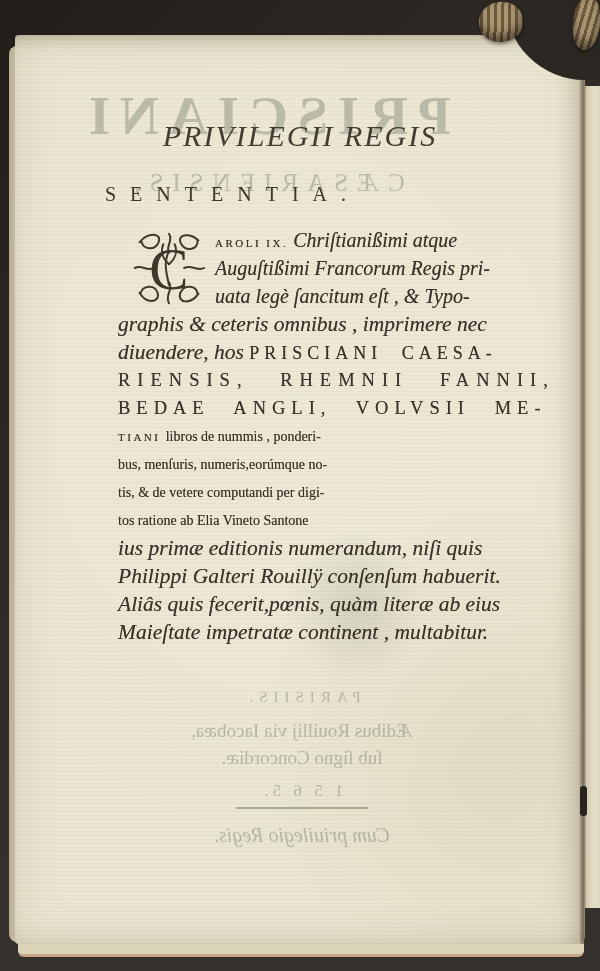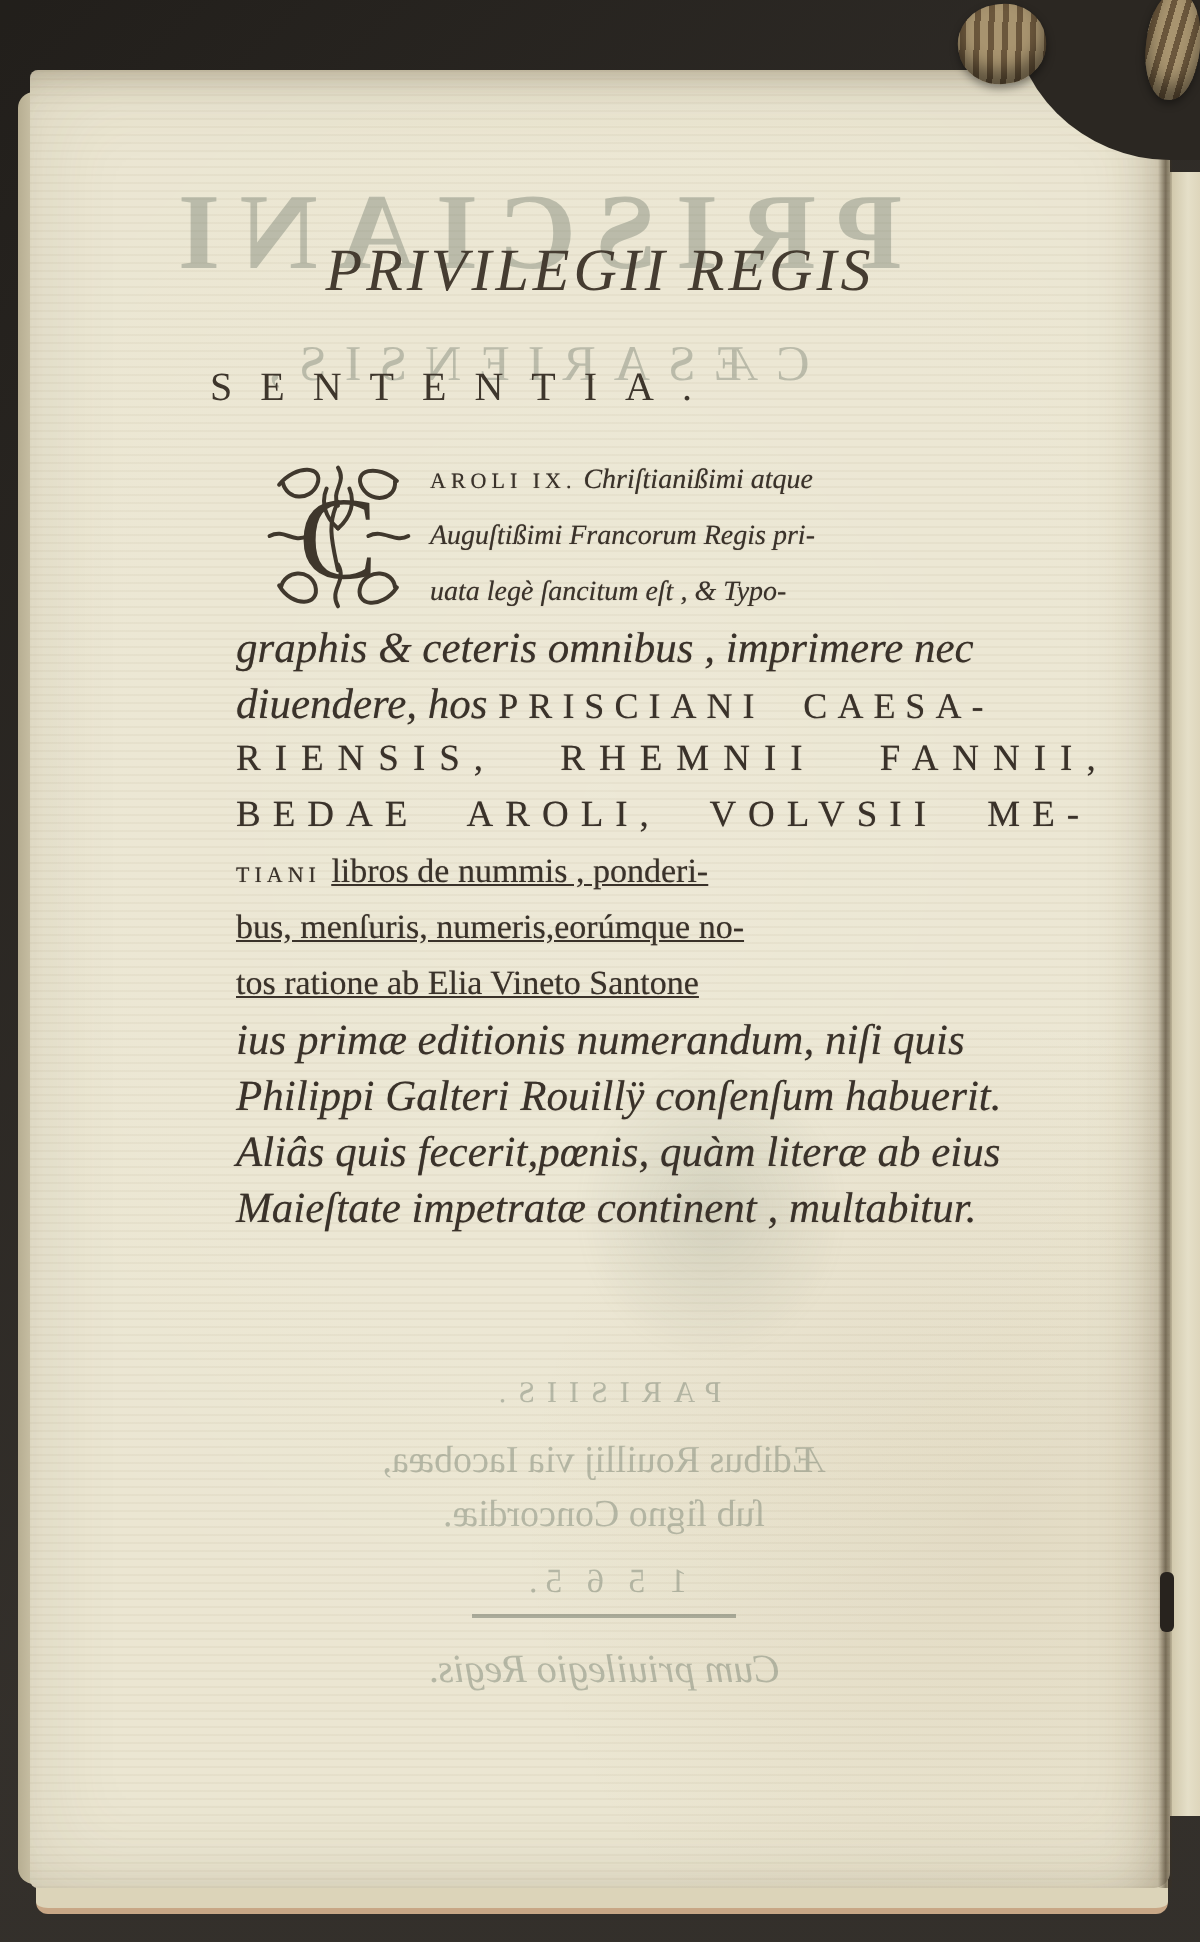--- a/index.html
+++ b/index.html
@@ -57,23 +57,23 @@
          filter:blur(3px);}
 
   
   .h1{position:absolute;left:90px;top:84px;width:390px;text-align:center;z-index:2;
          font-style:italic;font-size:30px;letter-spacing:2px;color:#453c31;}
   .h2{position:absolute;left:90px;top:148px;width:390px;z-index:2;
          font-size:20px;letter-spacing:14px;color:#3e362c;}
   .para{position:absolute;left:103px;top:191px;width:370px;z-index:2;}
   .pl{height:28px;line-height:28px;white-space:nowrap;color:#3a322a;text-shadow:0 0 .4px rgba(58,50,42,.6);}
   .ind{padding-left:97px;}
-  .rm{font-size:17px;text-decoration:underline;}
+  .rm{font-size:14px;}
   .it{font-style:italic;font-size:21.5px;}
-  .itS{font-style:italic;font-size:14px;}
+  .itS{font-style:italic;font-size:20px;}
   .cps{font-size:11px;letter-spacing:2.5px;}
   .cpj{font-size:18px;letter-spacing:5px;word-spacing:10px;}
   .wide1{font-size:18.5px;letter-spacing:7px;word-spacing:20px;}
   .wide2{font-size:18.5px;letter-spacing:6px;word-spacing:14px;}
   .dropcap{position:absolute;left:12px;top:4px;width:78px;height:76px;z-index:3;}
 </style>
 </head>
 <body>
 
 <div class="scene">
@@ -116,23 +116,24 @@
         </g>
         <text x="40" y="62" text-anchor="middle" font-size="62" font-family="Liberation Serif, serif" fill="#3f372c">C</text>
       </svg>
 
       <div class="pl ind"><span class="cps">AROLI IX.</span><span class="itS"> Chriſtianißimi atque</span></div>
       <div class="pl ind"><span class="itS">Auguſtißimi Francorum Regis pri-</span></div>
       <div class="pl ind"><span class="itS">uata legè ſancitum eſt , &amp; Typo-</span></div>
       <div class="pl"><span class="it">graphis &amp; ceteris omnibus , imprimere nec</span></div>
       <div class="pl"><span class="it">diuendere, hos </span><span class="cpj">PRISCIANI CAESA-</span></div>
       <div class="pl"><span class="wide1">RIENSIS, RHEMNII FANNII,</span></div>
-      <div class="pl"><span class="wide2">BEDAE AROLI, VOLVSII ME-</span></div>
+      <div class="pl"><span class="wide2">BEDAE ANGLI, VOLVSII ME-</span></div>
       <div class="pl"><span class="cps">TIANI </span><span class="rm">libros de nummis , ponderi-</span></div>
       <div class="pl"><span class="rm">bus, menſuris, numeris,eorúmque no-</span></div>
+      <div class="pl"><span class="rm">tis, &amp; de vetere computandi per digi-</span></div>
       <div class="pl"><span class="rm">tos ratione ab Elia Vineto Santone</span></div>
       <div class="pl"><span class="it">ius primæ editionis numerandum, niſi quis</span></div>
       <div class="pl"><span class="it">Philippi Galteri Rouillÿ conſenſum habuerit.</span></div>
       <div class="pl"><span class="it">Aliâs quis fecerit,pœnis, quàm literæ ab eius</span></div>
       <div class="pl"><span class="it">Maieſtate impetratæ continent , multabitur.</span></div>
     </div>
   </div>
 
   <div class="right-strip"></div>
   <div class="crease"></div>

